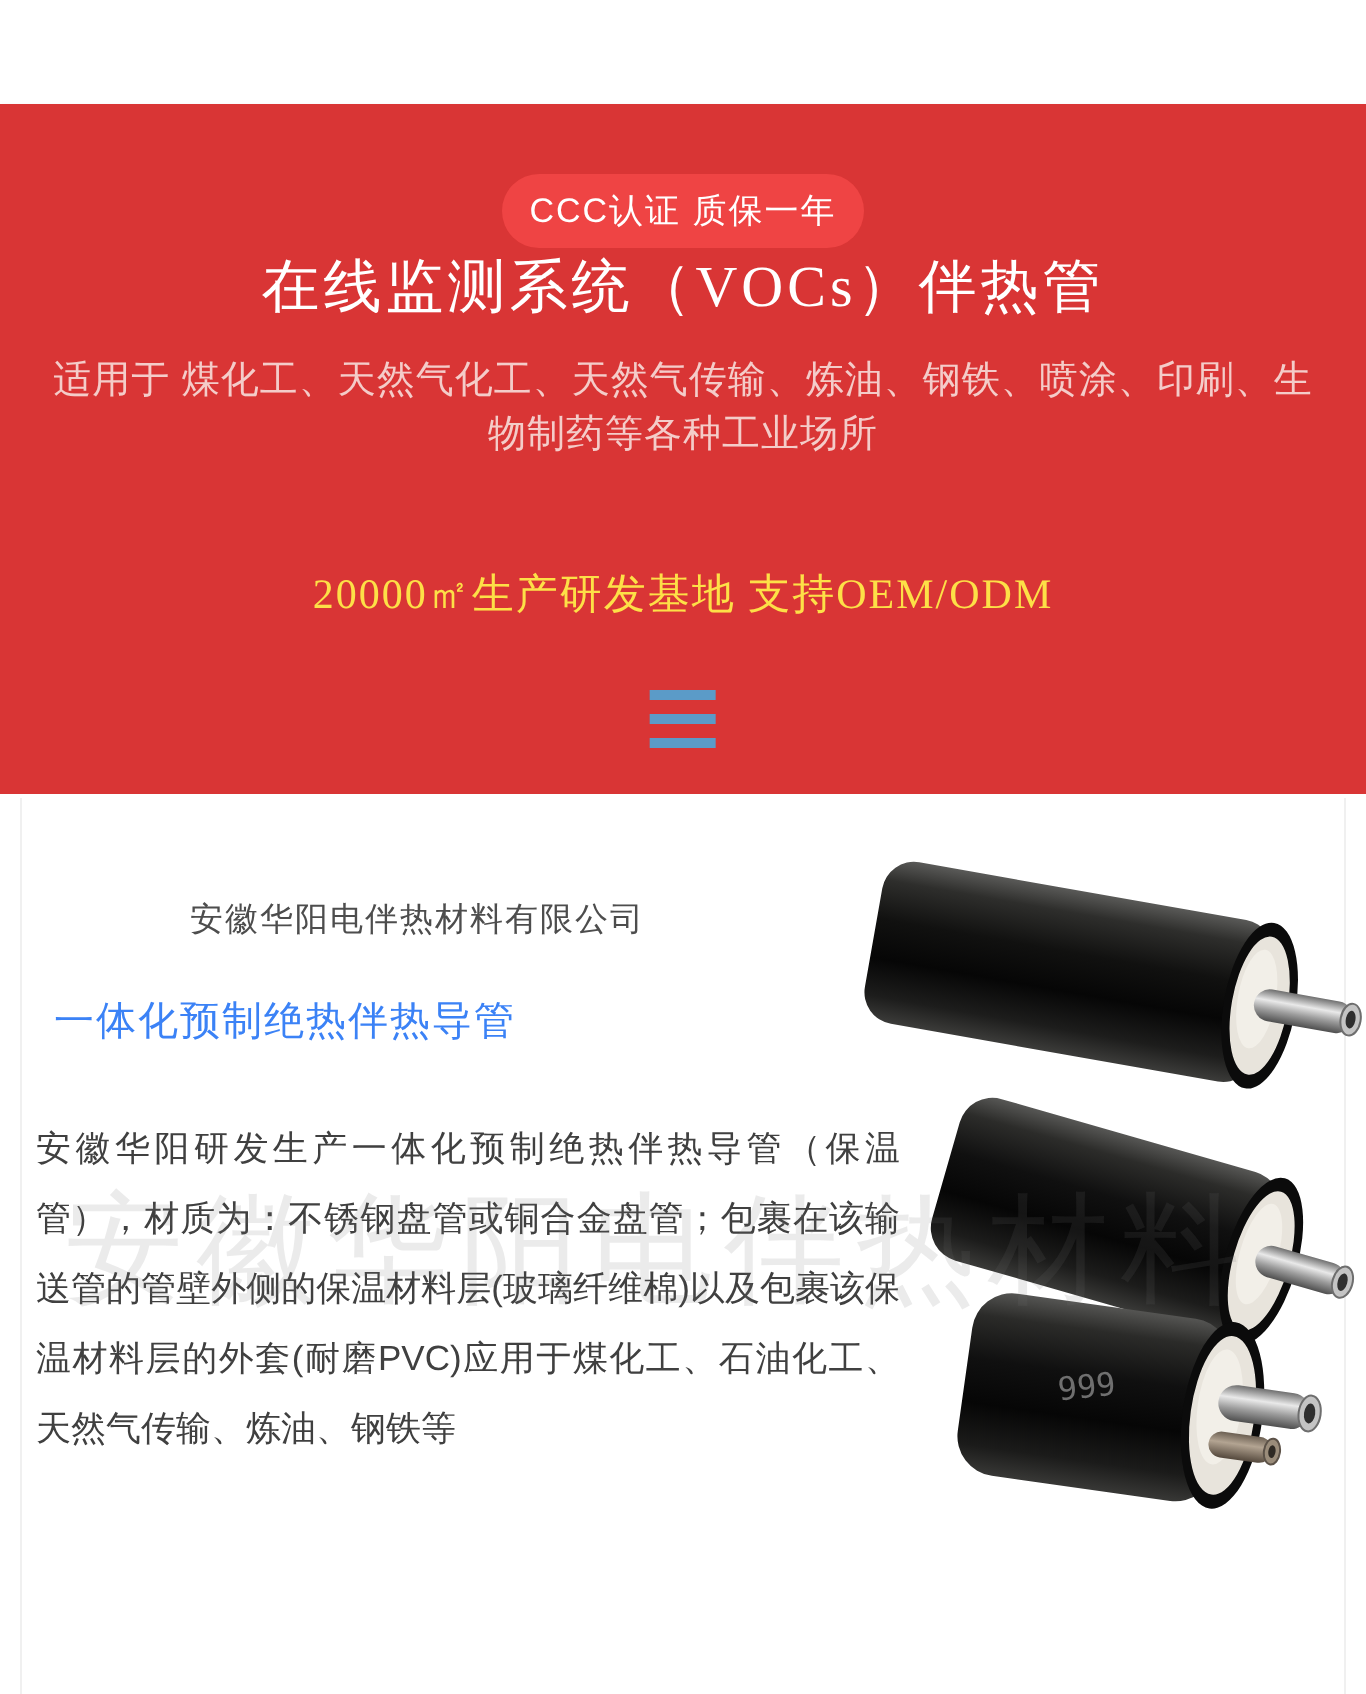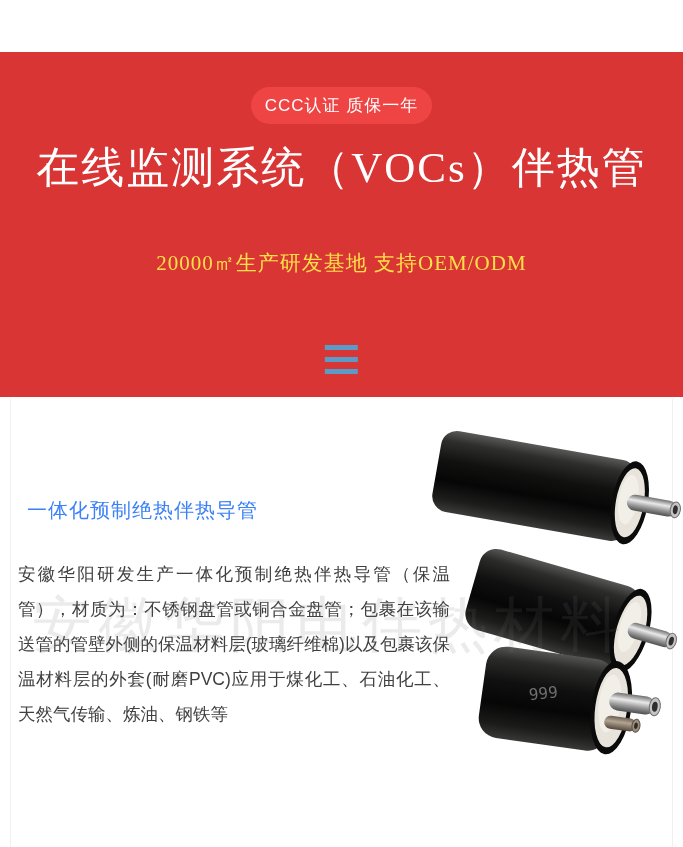--- a/index.html
+++ b/index.html
@@ -32,24 +32,23 @@
     margin-top: 35px;
     background: #ef4444;
     color: #ffffff;
     font-size: 17px;
     line-height: 1;
     padding: 10px 14px;
     border-radius: 19px;
     letter-spacing: 1px;
   }
   .hero-title {
-    margin-top: 15px;
     color: #ffffff;
     font-family: "Liberation Serif", "DejaVu Serif", serif;
-    font-size: 43px;
+    font-size: 29px;
     font-weight: 400;
     letter-spacing: 2px;
     white-space: nowrap;
   }
   .hero-subtitle {
     margin: 13px auto 0;
     max-width: 632px;
     color: #f4ccc9;
     font-size: 19px;
     line-height: 27px;
@@ -134,32 +133,34 @@
 
 <div class="page">
 
   <div class="top-strip"></div>
 
   <section class="hero">
     <div class="badge">
       <span>CCC认证 质保一年</span>
     </div>
     <h1 class="hero-title">在线监测系统（VOCs）伴热管</h1>
+    <p class="hero-subtitle">适用于 煤化工、天然气化工、天然气传输、炼油、钢铁、喷涂、印刷、生物制药等各种工业场所</p>
     <p class="hero-base">20000㎡生产研发基地 支持OEM/ODM</p>
     <div class="menu">
       <span class="bar"></span>
       <span class="bar"></span>
       <span class="bar"></span>
     </div>
   </section>
 
   <section class="content">
     <div class="edge edge-left"></div>
     <div class="edge edge-right"></div>
 
+    <p class="company">安徽华阳电伴热材料有限公司</p>
     <h2 class="product-title">一体化预制绝热伴热导管</h2>
     <p class="desc">安徽华阳研发生产一体化预制绝热伴热导管（保温管），材质为：不锈钢盘管或铜合金盘管；包裹在该输送管的管壁外侧的保温材料层(玻璃纤维棉)以及包裹该保温材料层的外套(耐磨PVC)应用于煤化工、石油化工、天然气传输、炼油、钢铁等</p>
     <div class="watermark">安徽华阳电伴热材料</div>
 
     <div class="pipes">
 
       <svg class="pipe pipe-1" width="252" height="104" viewBox="0 0 252 104">
         <defs>
           <linearGradient id="p1b" x1="0" y1="0" x2="0" y2="1">
             <stop offset="0" stop-color="#5a5a58"></stop>

